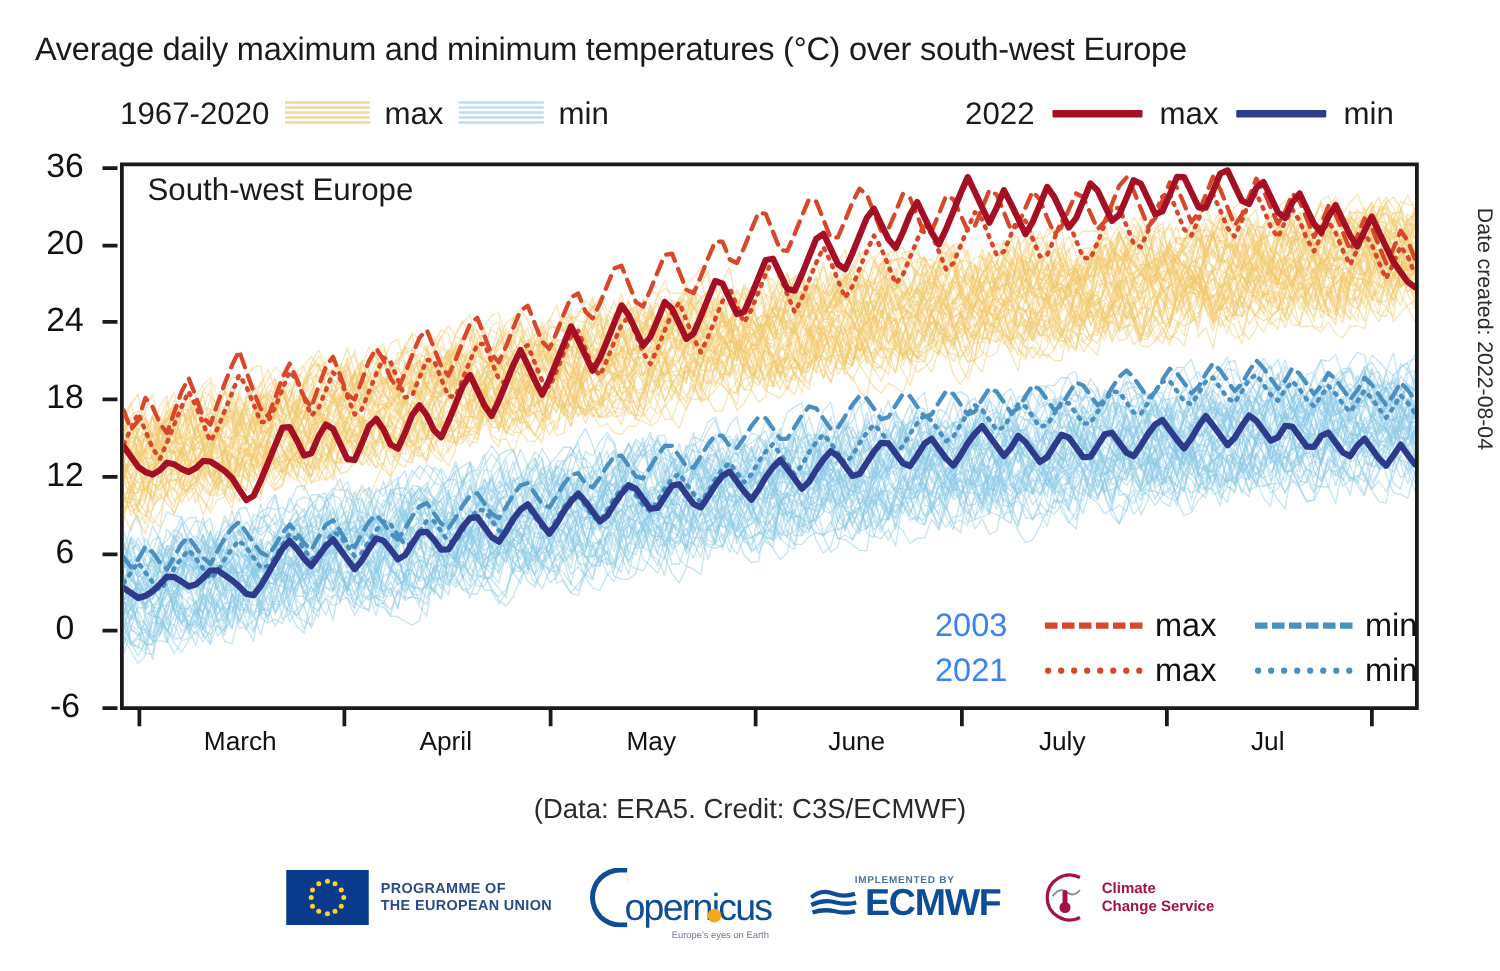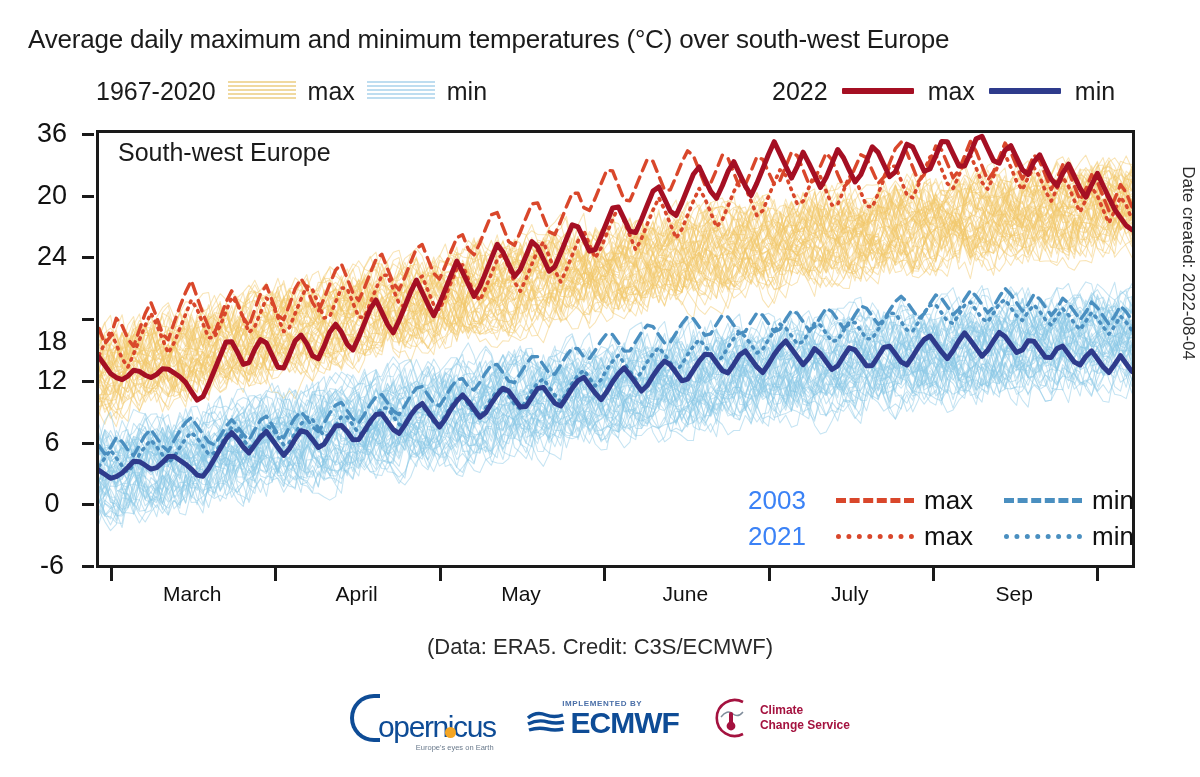--- a/index.html
+++ b/index.html
@@ -166,21 +166,21 @@
       <span class="leg-text">max</span>
       <span class="swatch-line" style="background:#2E3B8C"></span>
       <span class="leg-text">min</span>
     </div>
   </div>
 
   <div class="ytick-wrap" id="ytick-wrap">
       <div class="ytick" style="top: 3px;">36</div>
       <div class="ytick" style="top: 64.7143px;">20</div>
       <div class="ytick" style="top: 126.429px;">24</div>
-      <div class="ytick" style="top: 188.143px; margin-top: 23px;">18</div>
+      <div class="ytick" style="top: 188.143px;">18</div>
       <div class="ytick" style="top: 249.857px;">12</div>
       <div class="ytick" style="top: 311.571px;">6</div>
       <div class="ytick" style="top: 373.286px;">0</div>
       <div class="ytick" style="top: 435px;">-6</div>
     </div>
   <div class="ymark-wrap" id="ymark-wrap">
       <div class="ytick-mark" style="top: 3px;"></div>
       <div class="ytick-mark" style="top: 64.7143px;"></div>
       <div class="ytick-mark" style="top: 126.429px;"></div>
       <div class="ytick-mark" style="top: 188.143px;"></div>
@@ -334,29 +334,49 @@
       <div class="xtick-mark" style="left: 342.797px;"></div>
       <div class="xtick-mark" style="left: 507.196px;"></div>
       <div class="xtick-mark" style="left: 671.595px;"></div>
       <div class="xtick-mark" style="left: 835.994px;"></div>
       <div class="xtick-mark" style="left: 1000.39px;"></div>
       <div class="xlabel" style="left: 96.1994px;">March</div>
       <div class="xlabel" style="left: 260.598px;">April</div>
       <div class="xlabel" style="left: 424.997px;">May</div>
       <div class="xlabel" style="left: 589.396px;">June</div>
       <div class="xlabel" style="left: 753.794px;">July</div>
-      <div class="xlabel" style="left: 918.193px;">Sep</div>
+      <div class="xlabel" style="left: 918.193px;">Jul</div>
     </div>
 
   <div class="date-created">Date created: 2022-08-04</div>
 
   <div class="caption">(Data: ERA5.  Credit: C3S/ECMWF)</div>
 
   <div class="footer">
 
+    <div class="logo">
+      <div class="eu-flag" id="eu-flag">
+          <div class="eu-star" style="left: 31px; top: 7px;"></div>
+          <div class="eu-star" style="left: 37.5px; top: 8.74167px;"></div>
+          <div class="eu-star" style="left: 42.2583px; top: 13.5px;"></div>
+          <div class="eu-star" style="left: 44px; top: 20px;"></div>
+          <div class="eu-star" style="left: 42.2583px; top: 26.5px;"></div>
+          <div class="eu-star" style="left: 37.5px; top: 31.2583px;"></div>
+          <div class="eu-star" style="left: 31px; top: 33px;"></div>
+          <div class="eu-star" style="left: 24.5px; top: 31.2583px;"></div>
+          <div class="eu-star" style="left: 19.7417px; top: 26.5px;"></div>
+          <div class="eu-star" style="left: 18px; top: 20px;"></div>
+          <div class="eu-star" style="left: 19.7417px; top: 13.5px;"></div>
+          <div class="eu-star" style="left: 24.5px; top: 8.74167px;"></div>
+        </div>
+      <div class="eu-text">
+        <div>PROGRAMME OF</div>
+        <div>THE EUROPEAN UNION</div>
+      </div>
+    </div>
 
     <div class="logo copernicus">
       <div class="cop-arc"></div>
       <div class="cop-word">opernicus</div>
       <div class="cop-dot"></div>
       <div class="cop-tag">Europe's eyes on Earth</div>
     </div>
 
     <div class="logo ecmwf-wrap">
       <div class="impl-by">IMPLEMENTED BY</div>

